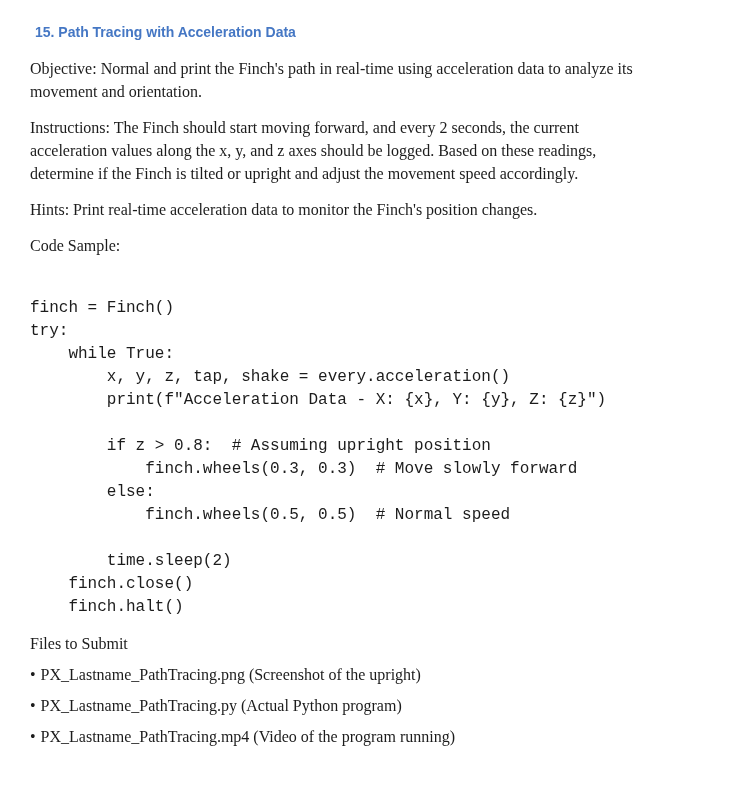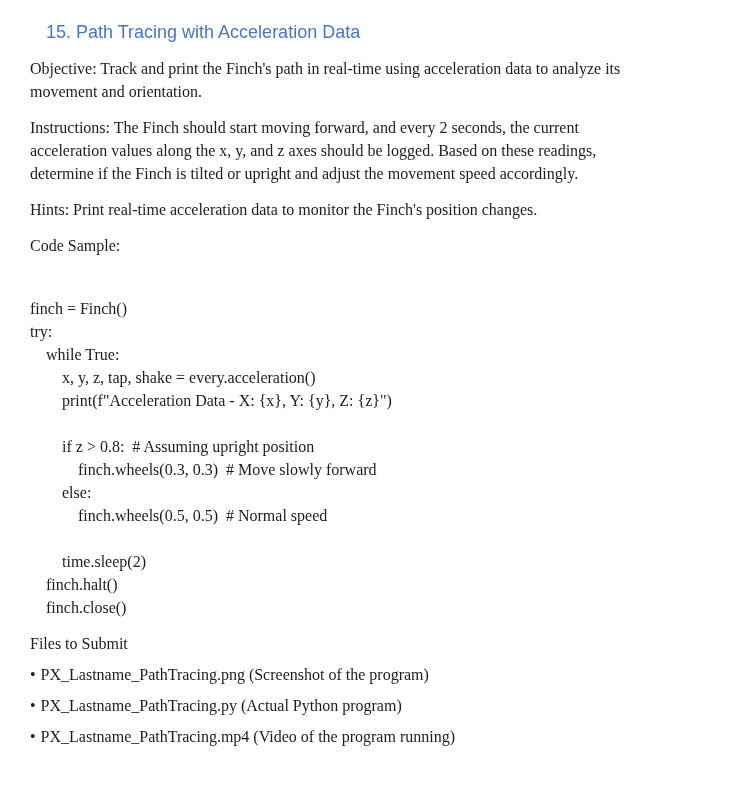--- a/index.html
+++ b/index.html
@@ -13,36 +13,37 @@
     min-height: 789px;
     padding: 21px 30px 19px 30px;
     background: #ffffff;
     font-family: "Liberation Serif", "DejaVu Serif", serif;
     font-size: 16px;
     line-height: 23px;
     color: #1c1c1c;
     overflow: hidden;
   }
   .doc-title {
-    margin: 0 0 14px 16px;
+    margin: 0 0 14px 5px;
     font-family: "Liberation Sans", "DejaVu Sans", sans-serif;
-    font-weight: 400;
-    font-size: 18px;
+    font-weight: 700;
+    font-size: 14px;
     line-height: 22px;
     color: #4577c4; 
   }
   .para {
     margin: 0 0 13px 0;
   }
   .line {
     display: block;
     white-space: nowrap;
   }
   .code-block {
     margin: 40px 0 0 0;
+    font-family: Liberation Mono, monospace;
   }
   .code-line {
     white-space: pre;
     min-height: 23px;
     line-height: 23px;
   }
   .files-block {
     margin: 13px 0 0 0;
   }
   .files-line {
@@ -56,21 +57,21 @@
   }
 </style>
 </head>
 <body>
 
 <div class="page" style="color: rgb(28, 28, 28);">
 
   <h1 class="doc-title" style="color: rgb(69, 119, 196);">15. Path Tracing with Acceleration Data</h1>
 
   <p class="para">
-    <span class="line">Objective: Track and print the Finch's path in real-time using acceleration data to analyze its</span>
+    <span class="line">Objective: Normal and print the Finch's path in real-time using acceleration data to analyze its</span>
     <span class="line">movement and orientation.</span>
   </p>
 
   <p class="para">
     <span class="line">Instructions: The Finch should start moving forward, and every 2 seconds, the current</span>
     <span class="line">acceleration values along the x, y, and z axes should be logged. Based on these readings,</span>
     <span class="line">determine if the Finch is tilted or upright and adjust the movement speed accordingly.</span>
   </p>
 
   <p class="para">
@@ -87,28 +88,28 @@
     <div class="code-line">    while True:</div>
     <div class="code-line">        x, y, z, tap, shake = every.acceleration()</div>
     <div class="code-line">        print(f"Acceleration Data - X: {x}, Y: {y}, Z: {z}")</div>
     <div class="code-line"></div>
     <div class="code-line">        if z &gt; 0.8:  # Assuming upright position</div>
     <div class="code-line">            finch.wheels(0.3, 0.3)  # Move slowly forward</div>
     <div class="code-line">        else:</div>
     <div class="code-line">            finch.wheels(0.5, 0.5)  # Normal speed</div>
     <div class="code-line"></div>
     <div class="code-line">        time.sleep(2)</div>
+    <div class="code-line">    finch.close()</div>
     <div class="code-line">    finch.halt()</div>
-    <div class="code-line">    finch.close()</div>
   </div>
 
   <div class="files-block">
     <div class="files-line">Files to Submit</div>
     <div class="files-line">
-      <span class="bullet">•</span><span>PX_Lastname_PathTracing.png (Screenshot of the program)</span>
+      <span class="bullet">•</span><span>PX_Lastname_PathTracing.png (Screenshot of the upright)</span>
     </div>
     <div class="files-line">
       <span class="bullet">•</span><span>PX_Lastname_PathTracing.py (Actual Python program)</span>
     </div>
     <div class="files-line">
       <span class="bullet">•</span><span>PX_Lastname_PathTracing.mp4 (Video of the program running)</span>
     </div>
   </div>
 
 </div>

